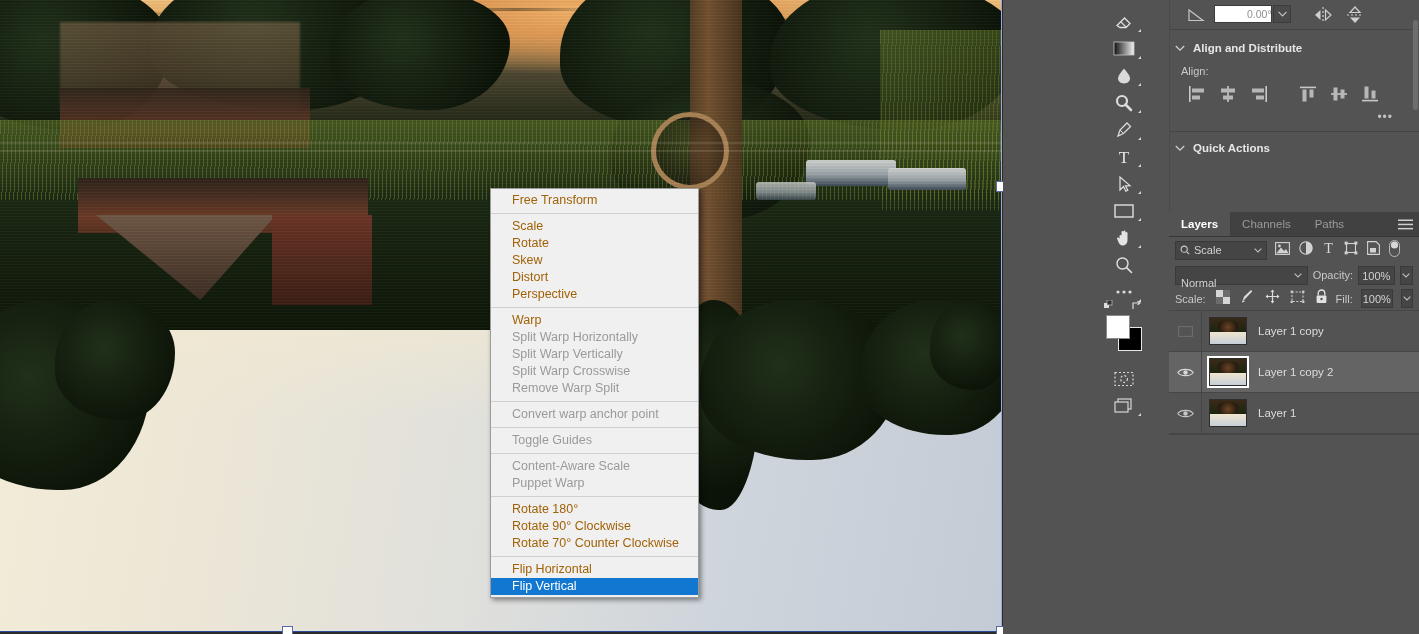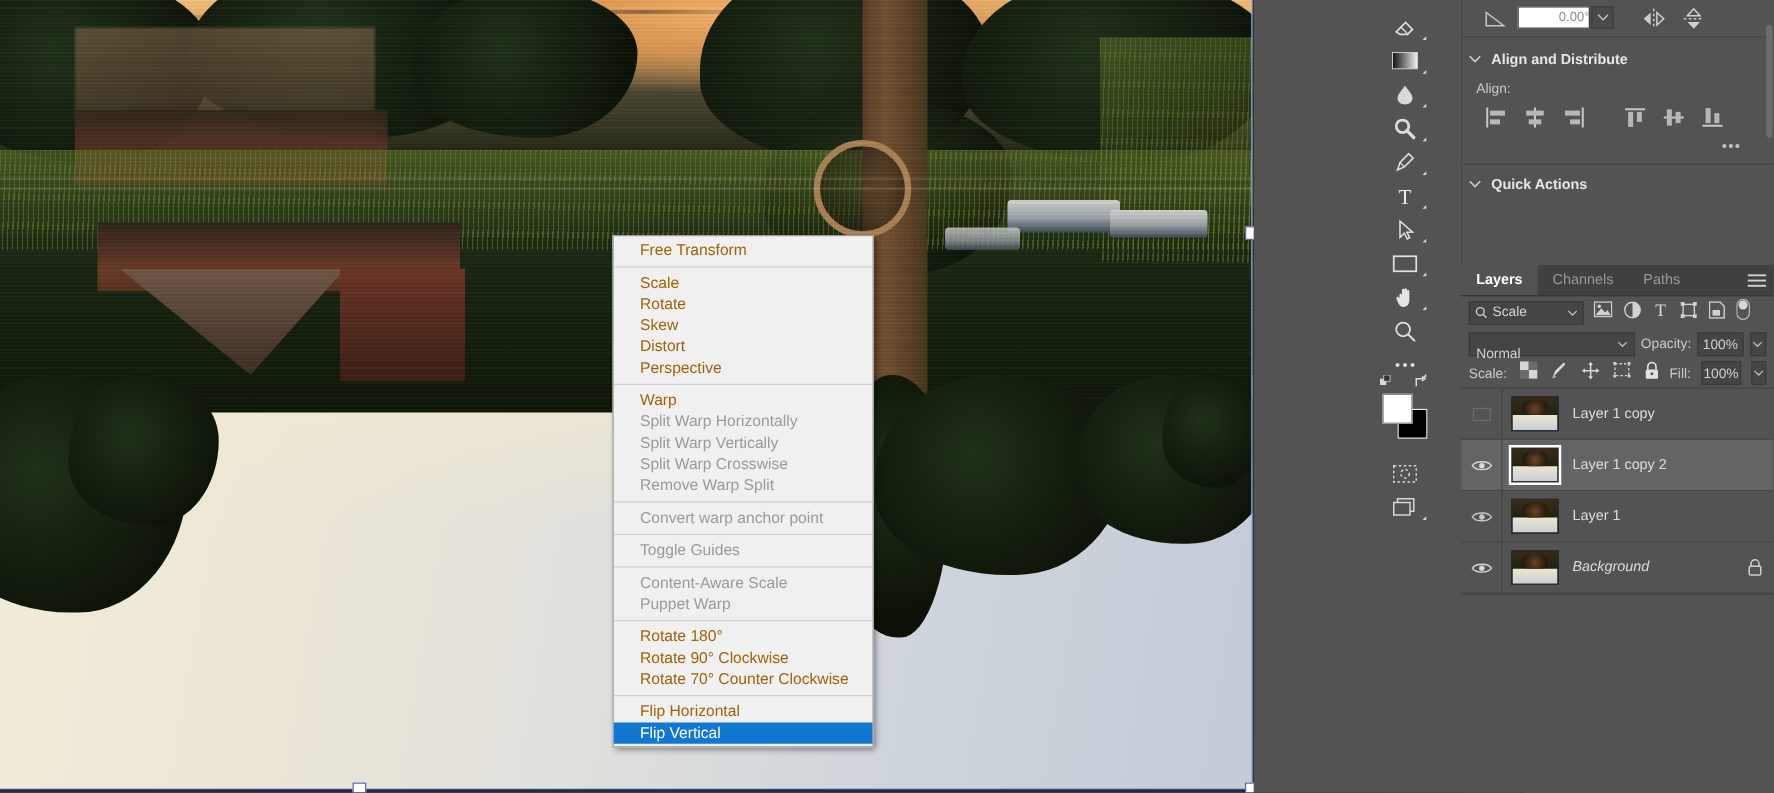--- a/index.html
+++ b/index.html
@@ -803,39 +803,17 @@
           <div class="thumb">
               <div class="thumb-top"></div>
               <div class="thumb-bot"></div>
               <div class="thumb-blob"></div>
             </div>
         </div>
         <div class="layer-name">Layer 1</div>
         <div class="lock-cell"></div>
       </div>
 
-      <div class="layer-row">
-        <div class="eye-cell">
-          <svg width="17" height="11" viewBox="0 0 17 11">
-            <path d="M0.8 5.5 C3.5 1.3 13.5 1.3 16.2 5.5 C13.5 9.7 3.5 9.7 0.8 5.5 Z" fill="none" stroke="#d8d8d8" stroke-width="1.1"></path>
-            <circle cx="8.5" cy="5.5" r="2.2" fill="#d8d8d8"></circle>
-          </svg>
-        </div>
-        <div class="thumb-cell">
-          <div class="thumb">
-              <div class="thumb-top"></div>
-              <div class="thumb-bot"></div>
-              <div class="thumb-blob"></div>
-            </div>
-        </div>
-        <div class="layer-name italic">Background</div>
-        <div class="lock-cell">
-          <svg width="12" height="14" viewBox="0 0 12 14">
-            <path d="M2.8 6 L2.8 4 A3.2 3.2 0 0 1 9.2 4 L9.2 6" fill="none" stroke="#cfcfcf" stroke-width="1.2"></path>
-            <rect x="1.4" y="6" width="9.2" height="7" rx="1" fill="none" stroke="#cfcfcf" stroke-width="1.2"></rect>
-          </svg>
-        </div>
-      </div>
 
       <div class="panel-footer-line"></div>
     </div>
   </div>
 </div>
 
 </body></html>

